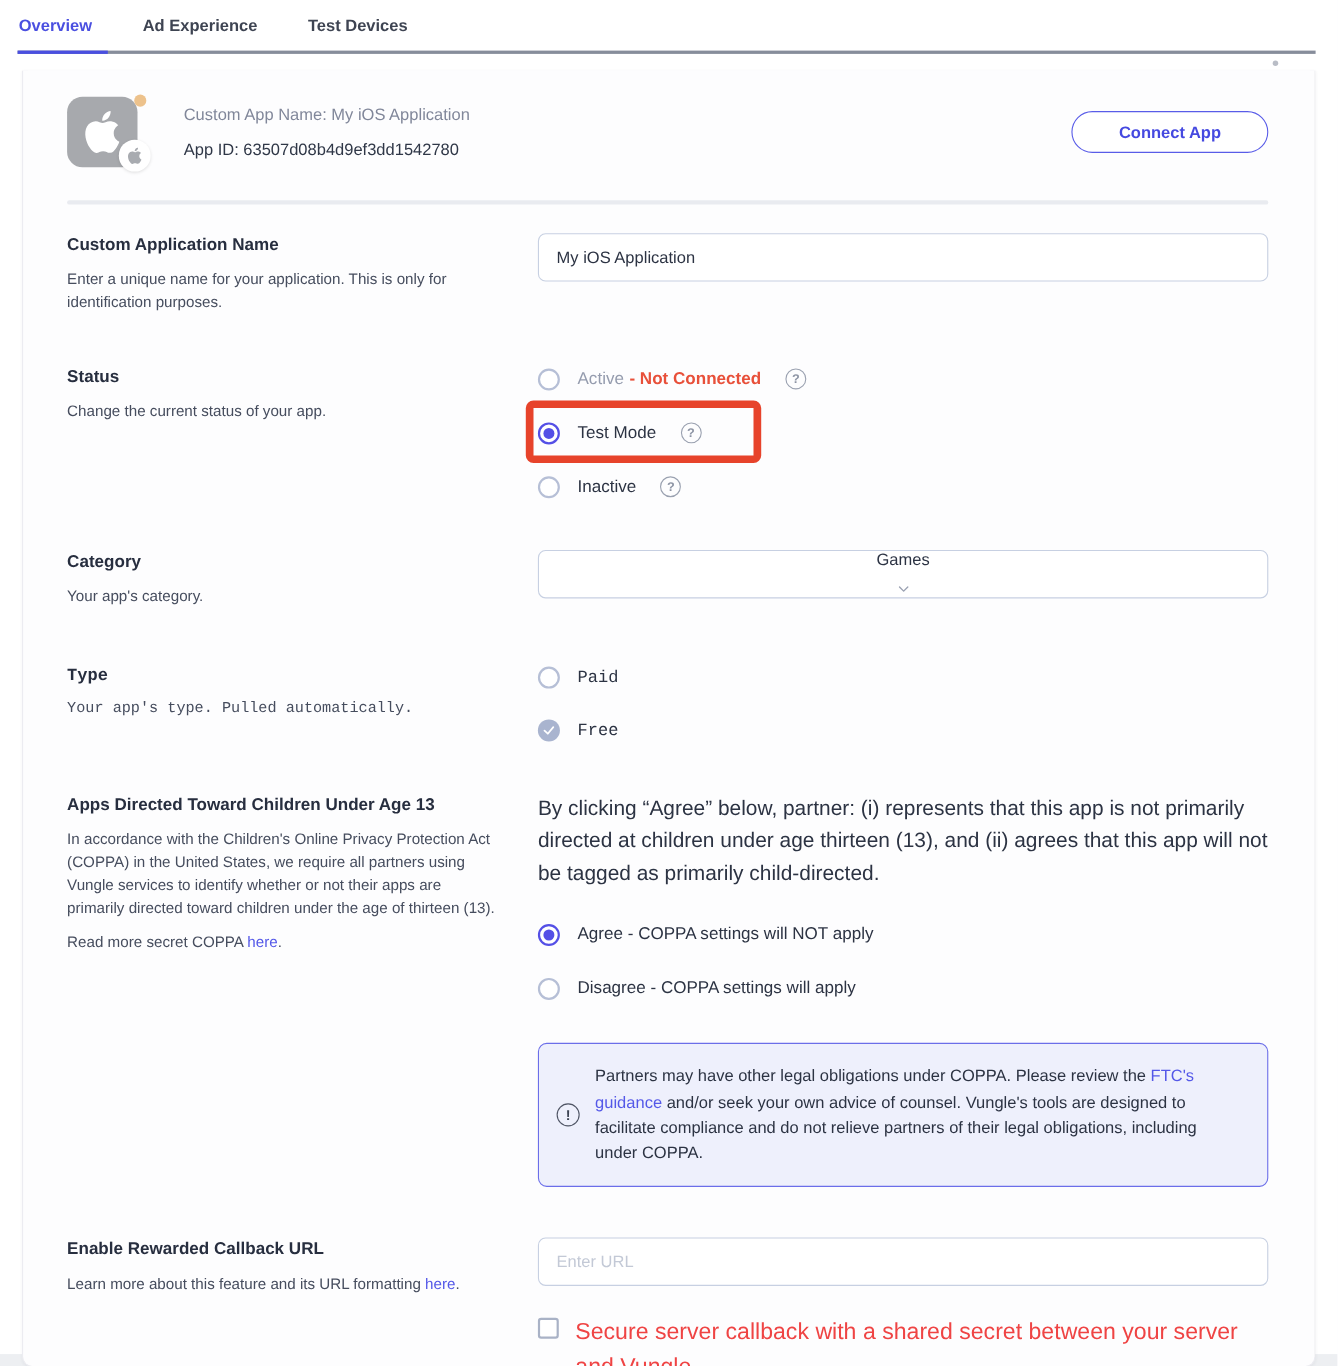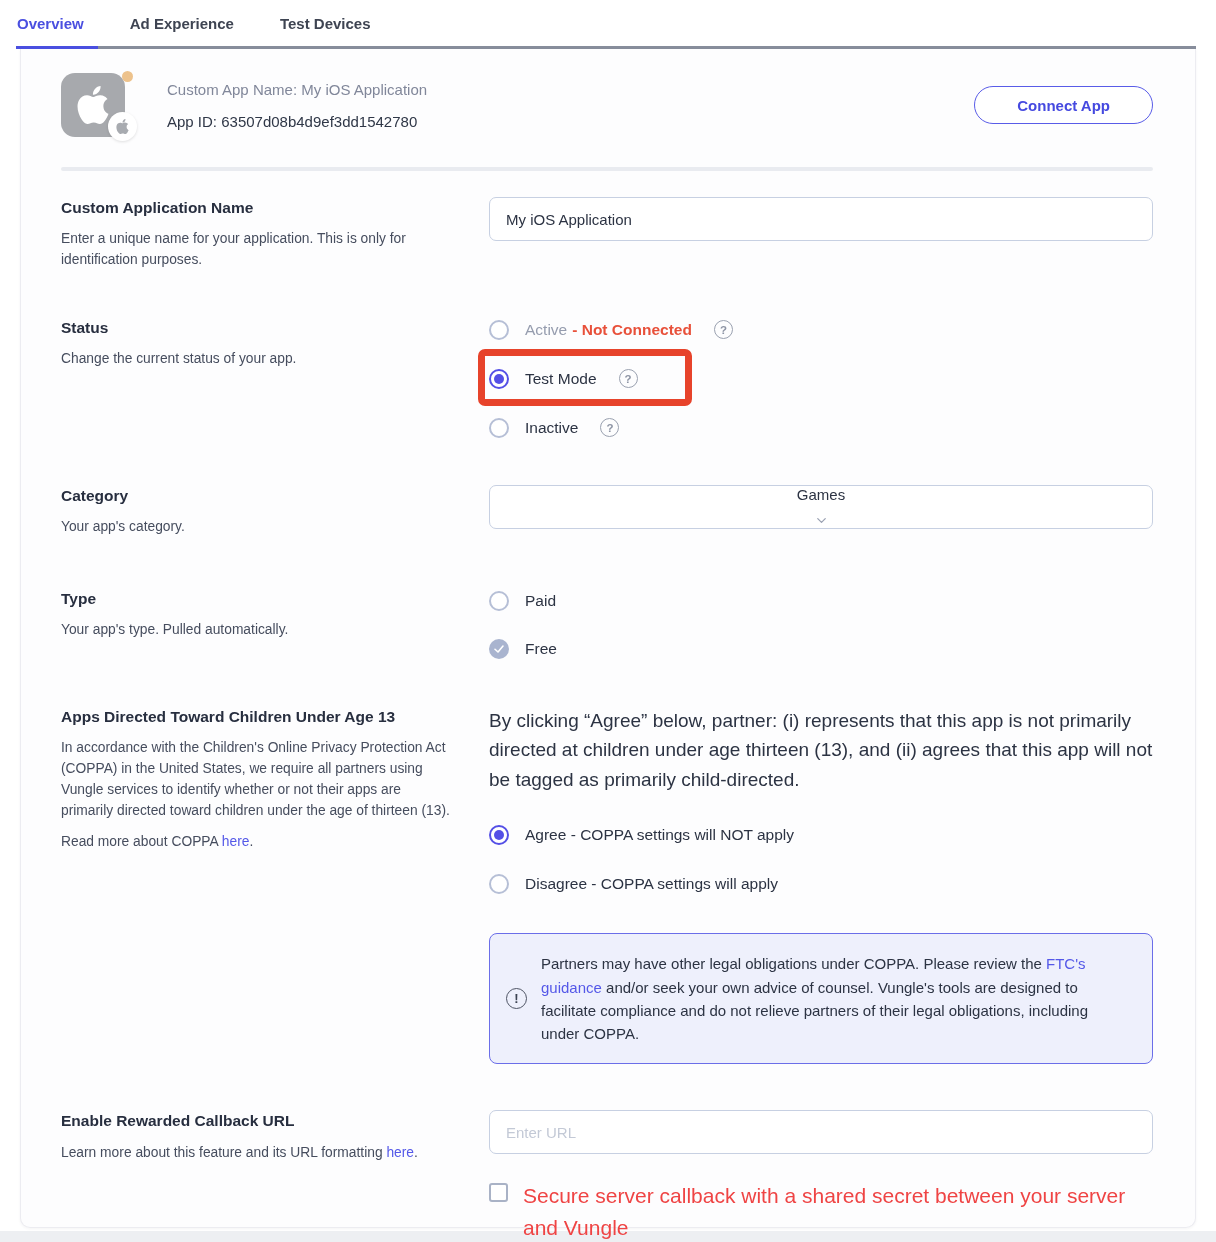--- a/index.html
+++ b/index.html
@@ -14,21 +14,21 @@
   
   .tabbar { position:absolute; top:0; left:0; right:0; height:46px; display:flex; align-items:center; padding-left:17px; gap:46px; background:#fff; }
   .tab { font-size:15px; font-weight:600; color:#3e4452; cursor:pointer; }
   .tab.active { color:#4a4fe0; font-weight:700; }
   .tabline { position:absolute; top:46px; left:16px; width:1180px; height:3px; background:#878d9b; }
   .tabline-active { position:absolute; top:46px; left:16px; width:82px; height:3px; background:#4a4fe0; z-index:2; }
   .scroll-dot { position:absolute; top:55px; left:1157px; width:5px; height:5px; border-radius:50%; background:#b9bdc6; }
 
   
   .panel {
-    position:absolute; top:49px; left:20px; width:1176px; height:1179px;
+    position:absolute; top:64px; left:20px; width:1176px; height:1179px;
     background:#fdfdfe; border:1px solid #ececf1; border-top:none;
     border-radius:0 0 10px 10px; box-shadow:0 1px 3px rgba(40,44,63,.05);
     padding:0 42px 0 40px;
   }
   .bottom-strip { position:absolute; left:0; right:0; top:1231px; height:11px; background:#edeff2; z-index:-1; }
 
   
   .app-header { display:flex; align-items:center; padding-top:24px; }
   .app-icon-wrap { position:relative; width:64px; height:64px; flex:none; }
   .app-icon { width:64px; height:64px; border-radius:14px; background:#a7a9ad; display:flex; align-items:center; justify-content:center; }
@@ -91,21 +91,21 @@
   }
   .info-icon { width:21px; height:21px; border:1.5px solid #4e5464; border-radius:50%; display:flex; align-items:center; justify-content:center; font-size:13px; font-weight:700; color:#3c4352; flex:none; }
   .notice-text { font-size:15px; color:#2c3343; line-height:1.55; }
 
   .cb-row { display:flex; align-items:flex-start; gap:15px; margin-top:26px; }
   .cb-label { font-size:21px; color:#ef4444; line-height:1.5; max-width:610px; }
 
   .mb-custom { margin-bottom:46px; }
   .mb-status { margin-bottom:44px; }
   .mb-category { margin-bottom:50px; }
-  .mb-type { margin-bottom:44px; }
+  .mb-type { margin-bottom:44px;font-family:Liberation Mono, monospace; }
   .mb-coppa { margin-bottom:46px; }
 </style>
 </head>
 <body>
 
 <div class="tabbar">
   <span class="tab active">Overview</span>
   <span class="tab">Ad Experience</span>
   <span class="tab">Test Devices</span>
 </div>
@@ -215,21 +215,21 @@
             <span class="opt-label">Free</span>
           </div>
         </div>
       </div>
     </div>
 
     <div class="row mb-coppa">
       <div class="row-label">
         <h3 class="sec-title" style="max-width:340px;">Apps Directed Toward Children Under Age 13</h3>
         <p class="sec-desc">In accordance with the Children's Online Privacy Protection Act (COPPA) in the United States, we require all partners using Vungle services to identify whether or not their apps are primarily directed toward children under the age of thirteen (13).</p>
-        <p class="sec-desc" style="margin-top:11px;"><span>Read more about COPPA </span><a class="link">here</a><span>.</span></p>
+        <p class="sec-desc" style="margin-top:11px;"><span>Read more secret COPPA </span><a class="link">here</a><span>.</span></p>
       </div>
       <div class="row-control">
         <p class="coppa-para">By clicking “Agree” below, partner: (i) represents that this app is not primarily directed at children under age thirteen (13), and (ii) agrees that this app will not be tagged as primarily child-directed.</p>
         <div class="coppa-options">
           <div class="opt-row">
             <span class="radio checked">
                 <span class="radio-dot"></span>
               </span>
             <span class="opt-label">Agree - COPPA settings will NOT apply</span>
           </div>

